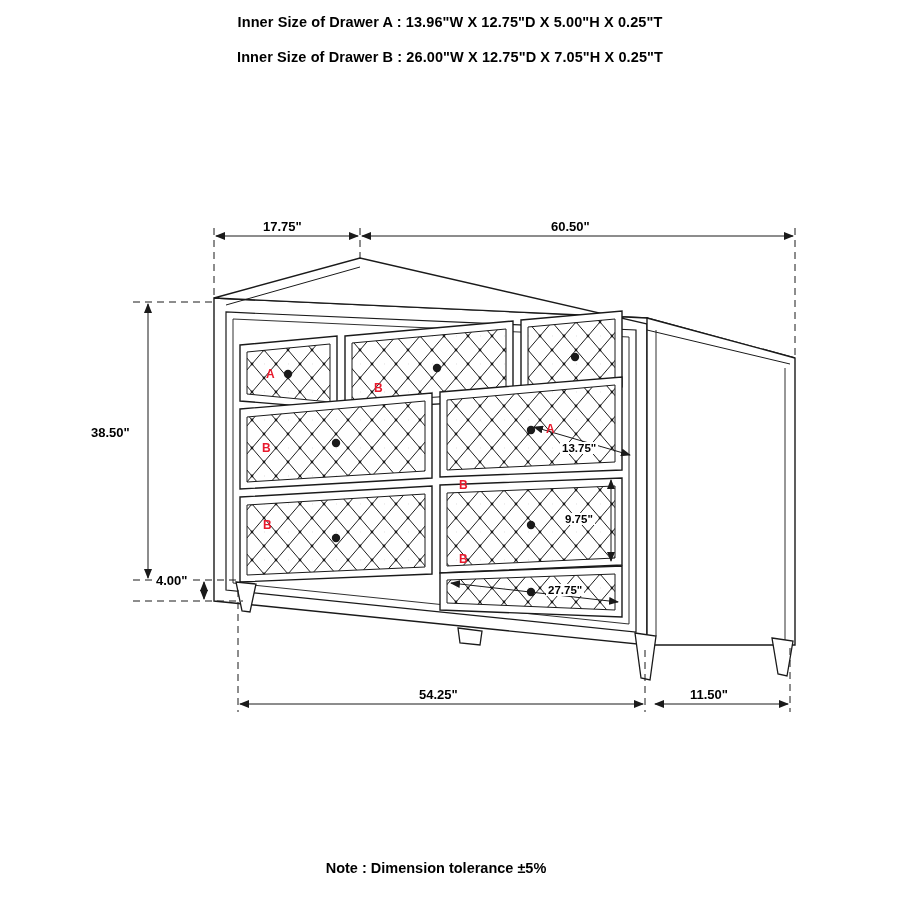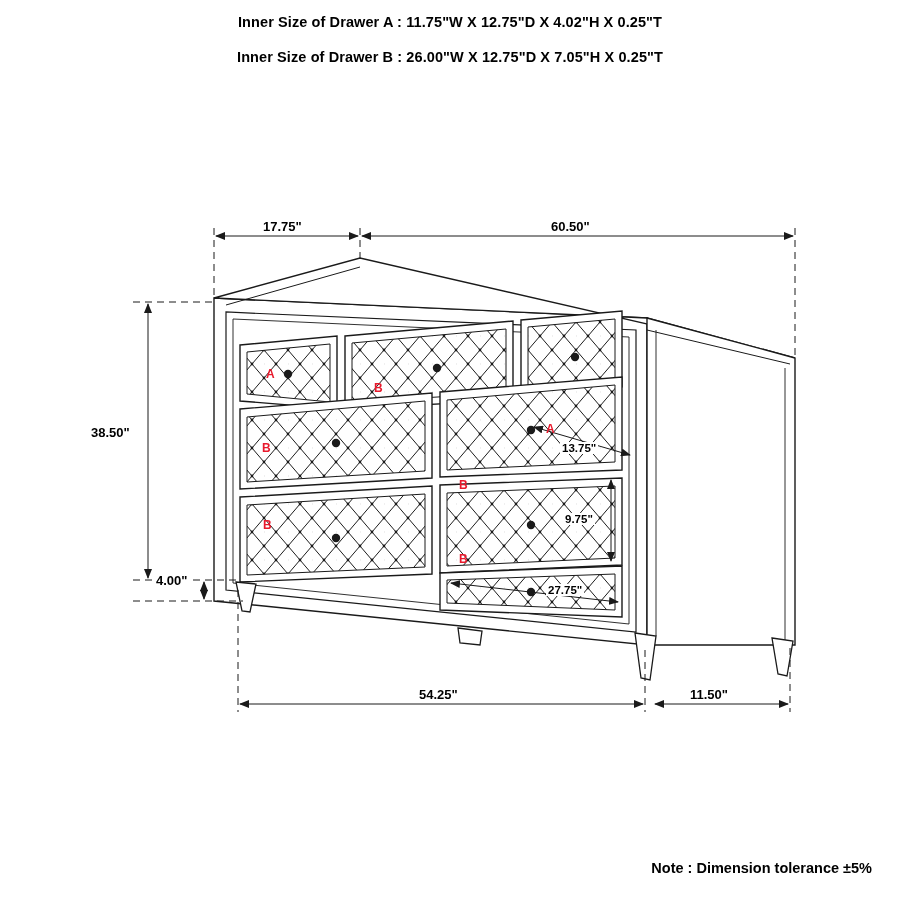--- a/index.html
+++ b/index.html
@@ -29,21 +29,21 @@
     font-size: 14.5px;
     letter-spacing: 0.1px;
   }
   #hdr1 { top: 14px; }
   #hdr2 { top: 49px; }
   #note {
     position: absolute;
     left: 0;
     width: 872px;
     top: 860px;
-    text-align: right;
+    text-align: center;
     font-weight: bold;
     font-size: 14.5px;
   }
   svg#drawing {
     position: absolute;
     left: 0;
     top: 0;
   }
   .dimlabel {
     position: absolute;
@@ -61,21 +61,21 @@
     font-weight: bold;
     font-size: 12px;
     color: #e8192c;
   }
 </style>
 </head>
 <body>
 
 <div id="stage">
 
-  <div class="hdr" id="hdr1">Inner Size of Drawer A : 11.75"W X 12.75"D X 4.02"H X 0.25"T</div>
+  <div class="hdr" id="hdr1">Inner Size of Drawer A : 13.96"W X 12.75"D X 5.00"H X 0.25"T</div>
   <div class="hdr" id="hdr2">Inner Size of Drawer B : 26.00"W X 12.75"D X 7.05"H X 0.25"T</div>
 
   <svg id="drawing" width="900" height="900" viewBox="0 0 900 900">
     <defs>
       <marker id="arrowEnd" markerWidth="10" markerHeight="8" refX="9" refY="4" orient="auto" markerUnits="userSpaceOnUse">
         <path d="M0,0 L10,4 L0,8 z" fill="#1a1a1a"></path>
       </marker>
       <marker id="arrowStart" markerWidth="10" markerHeight="8" refX="1" refY="4" orient="auto" markerUnits="userSpaceOnUse">
         <path d="M10,0 L0,4 L10,8 z" fill="#1a1a1a"></path>
       </marker>

